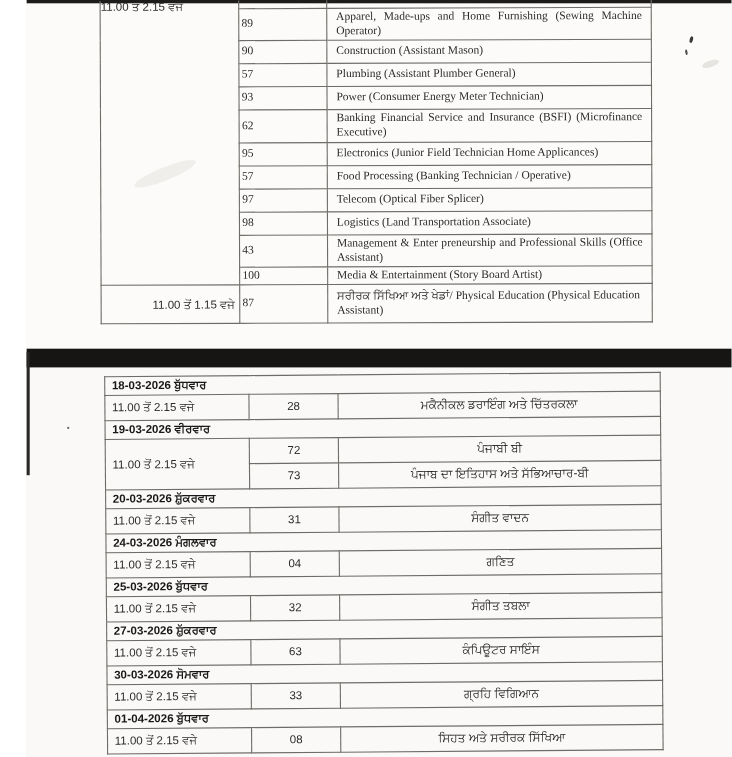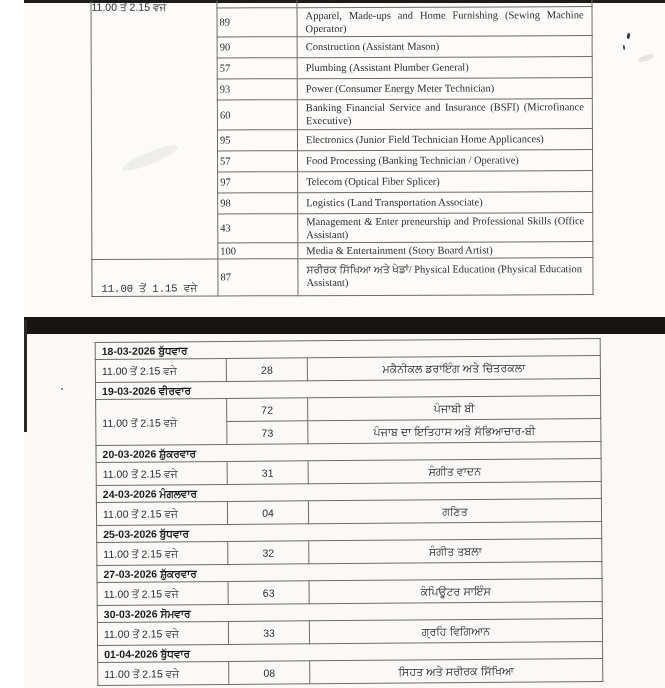--- a/index.html
+++ b/index.html
@@ -28,22 +28,22 @@
   #tbl-top tr:nth-child(6){height:30px;}
   #tbl-top tr:nth-child(11){height:25px;}
   #tbl-top tr:nth-child(12){height:16px;}
   #tbl-top tr:nth-child(13){height:35px;}
   #tbl-top tr:nth-child(1) td{border-top:none;padding:0;}
   #tbl-top td.c-time{font-family:"Liberation Sans", sans-serif;font-size:10.5px;
       vertical-align:top;padding:11px 4px 0 9px;border-top:none;}
   #tbl-top td.c-num{text-align:left;padding:1px 2px;}
   #tbl-top td.c-subj{padding:1px 8px;text-align:justify;}
   #tbl-top tr:nth-child(13) td.c-subj{text-align:left;vertical-align:top;padding-top:4px;}
-  #tbl-top tr:nth-child(13) td.c-time2{font-family:Liberation Mono, monospace;
-      vertical-align:top;padding:23px 4px 0 9px;}
+  #tbl-top tr:nth-child(13) td.c-time2{font-family:Liberation Sans, sans-serif;
+      vertical-align:top;padding:12px 4px 0 9px;text-align:right;}
   
   #tbl-bottom{left:72px;top:342px;width:505px;transform:rotate(-0.45deg);transform-origin:0 50%;}
   #tbl-bottom td{font-size:10.5px;line-height:12px;vertical-align:middle;}
   #tbl-bottom tr.hdr{height:17px;}
   #tbl-bottom tr.data{height:23px;}
   #tbl-bottom td.c-date{font-weight:bold;font-size:10.5px;padding:1px 6px;color:#181818;}
   #tbl-bottom td.c-time{padding:1px 6px;}
   #tbl-bottom td.c-code{text-align:center;padding:1px 18px;}
   #tbl-bottom td.c-subj{text-align:center;font-size:11px;padding:1px 6px;}
   
@@ -84,21 +84,21 @@
         </tr>
         <tr>
           <td class="c-num">57</td>
           <td class="c-subj">Plumbing (Assistant Plumber General)</td>
         </tr>
         <tr>
           <td class="c-num">93</td>
           <td class="c-subj">Power (Consumer Energy Meter Technician)</td>
         </tr>
         <tr>
-          <td class="c-num">60</td>
+          <td class="c-num">62</td>
           <td class="c-subj">Banking Financial Service and Insurance (BSFI) (Microfinance Executive)</td>
         </tr>
         <tr>
           <td class="c-num">95</td>
           <td class="c-subj">Electronics (Junior Field Technician Home Applicances)</td>
         </tr>
         <tr>
           <td class="c-num">57</td>
           <td class="c-subj">Food Processing (Banking Technician / Operative)</td>
         </tr>

